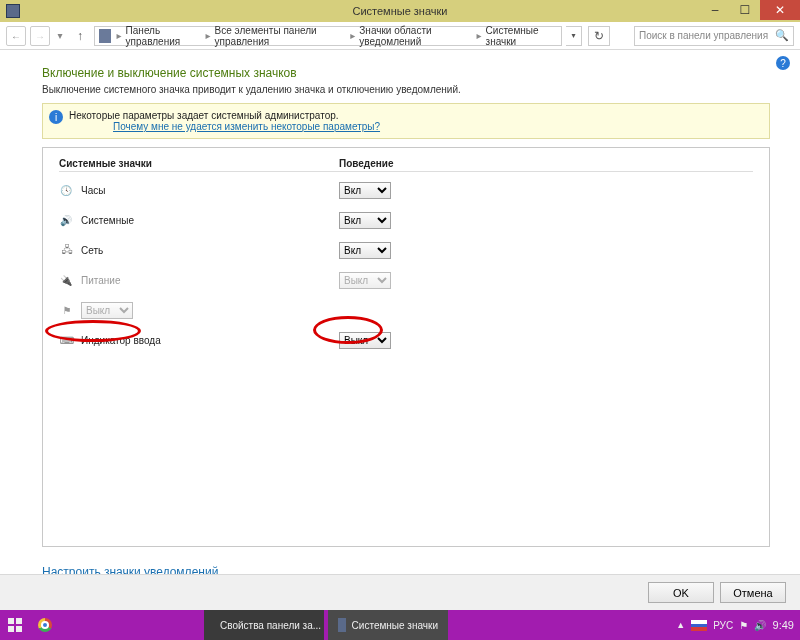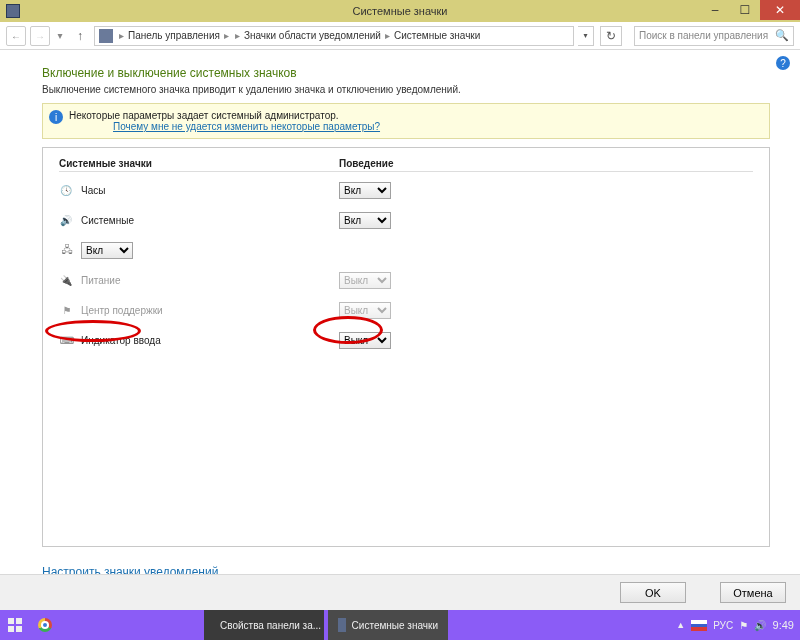--- a/index.html
+++ b/index.html
@@ -15,21 +15,21 @@
   .win-btn.min,.win-btn.max { background:transparent; color:#333; }
   
   .navbar { height:28px; background:#fff; border-bottom:1px solid #d9d9d9; display:flex; align-items:center; padding:0 6px; gap:4px; }
   .nav-btn { width:20px; height:20px; border:1px solid #ccc; border-radius:2px; display:flex; align-items:center; justify-content:center; color:#888; font-size:10px; }
   .nav-btn.up { border:none; color:#555; font-size:12px; }
   .breadcrumb { flex:1; height:20px; border:1px solid #ccc; display:flex; align-items:center; padding:0 4px; font-size:10px; color:#333; gap:2px; }
   .breadcrumb .bc-icon { width:14px; height:14px; background:#6a7a9a; margin-right:2px; }
   .breadcrumb span.chev { color:#888; padding:0 2px; }
   .bc-drop { width:16px;height:20px;border:1px solid #ccc;border-left:none;display:flex;align-items:center;justify-content:center;color:#555;font-size:8px;}
   .refresh-btn { width:22px;height:20px;border:1px solid #ccc;display:flex;align-items:center;justify-content:center;color:#555;font-size:12px; margin-left:2px;}
-  .searchbox { width:160px; height:20px; border:1px solid #ccc; margin-left:8px; display:flex; align-items:center; padding:0 4px; color:#888; font-size:10px; justify-content:space-between;}
+  .searchbox { width:160px; height:20px; border:1px solid #ccc; margin-left:20px; display:flex; align-items:center; padding:0 4px; color:#888; font-size:10px; justify-content:space-between;}
   .searchbox .mag { font-size:11px; color:#888; }
   
   .content { padding:10px 30px 0 42px; position:relative; height:calc(100% - 22px - 28px - 36px - 30px); overflow:hidden;}
   .help-icon { position:absolute; right:10px; top:6px; width:14px;height:14px;border-radius:50%; background:#2a7ad6; color:#fff; font-size:10px; display:flex; align-items:center; justify-content:center;}
   h1.page-title { color:#4d7c0f; font-weight:400; font-size:12px; margin:6px 0 4px 0; }
   .subtitle { font-size:10px; color:#333; margin-bottom:8px; }
   .info-banner { background:#fefde0; border:1px solid #e0dca0; padding:6px 8px 6px 26px; font-size:10px; position:relative; margin-bottom:8px; }
   .info-banner .info-i { position:absolute; left:6px; top:6px; width:14px;height:14px; border-radius:50%; background:#2a7ad6; color:#fff; display:flex;align-items:center;justify-content:center; font-size:10px;}
   .info-banner a { color:#1a6fb0; text-decoration:underline; display:block;margin-left:44px; }
   .panel { border:1px solid #c8c8c8; padding:10px 16px; height:400px; position:relative; }
@@ -41,23 +41,23 @@
   .row .icon { width:16px; height:14px; margin-right:6px; display:flex;align-items:center;justify-content:center; color:#777; }
   .row .label { width:258px; }
   .row select { font-size:10px; width:52px; height:17px; border:1px solid #a0a0a0; background:linear-gradient(#fdfdfd,#e8e8e8); }
   .row.disabled select { color:#888; }
   .row.disabled .label,.row.disabled .icon { color:#999; }
   .circle-annot { position:absolute; border:3px solid #d80000; border-radius:50%; pointer-events:none; }
   .links { margin-top:18px; font-size:12px; }
   .links a { color:#1a6fb0; text-decoration:none; display:block; margin:4px 0; }
   
   .button-bar { position:absolute; left:0; right:0; bottom:30px; height:36px; background:#f0f0f0; border-top:1px solid #d9d9d9; display:flex; align-items:center; justify-content:flex-end; padding-right:14px; gap:6px;}
-  .button-bar button { width:66px; height:21px; font-size:11px; border:1px solid #adadad; background:linear-gradient(#f9f9f9,#e6e6e6);margin-left:28px; }
-  
-  .taskbar { position:absolute; left:0; right:0; bottom:0; height:30px; background:#8b5cf6; display:flex; align-items:center; color:#eee; font-size:10px; }
+  .button-bar button { width:66px; height:21px; font-size:11px; border:1px solid #adadad; background:linear-gradient(#f9f9f9,#e6e6e6); }
+  
+  .taskbar { position:absolute; left:0; right:0; bottom:0; height:30px; background:#a21caf; display:flex; align-items:center; color:#eee; font-size:10px; }
   .taskbar .start { width:30px; display:flex;align-items:center;justify-content:center;}
   .start-grid { width:14px;height:14px; display:grid; grid-template-columns:1fr 1fr; grid-template-rows:1fr 1fr; gap:2px; }
   .start-grid div{ background:#eee;}
   .taskbar .pin { width:30px; display:flex;align-items:center;justify-content:center; }
   .chrome-dot{ width:14px;height:14px;border-radius:50%; background: conic-gradient(#d84a3a 0 120deg,#3aae55 120deg 240deg,#f2c23a 240deg 360deg); position:relative;}
   .chrome-dot::after{content:"";position:absolute;inset:3px;border-radius:50%;background:#3a7ad6;border:2px solid #fff;}
   .task-item { height:30px; padding:0 10px; display:flex; align-items:center; gap:6px; background:#3a3a3a; margin-left:4px; max-width:120px; overflow:hidden; white-space:nowrap;}
   .task-item.active { background:#4a4a4a; }
   .task-item .ti-icon { width:14px;height:14px; background:#5a6a8a; }
   .tray { margin-left:auto; display:flex; align-items:center; gap:6px; padding-right:6px; }
@@ -80,20 +80,21 @@
 <div class="navbar">
   <div class="nav-btn">←</div>
   <div class="nav-btn" style="color:#ccc">→</div>
   <div class="nav-btn" style="border:none;width:12px;">▾</div>
   <div class="nav-btn up">↑</div>
   <div class="breadcrumb">
     <div class="bc-icon"></div>
     <span class="chev">▸</span>
     <span>Панель управления</span>
     <span class="chev">▸</span>
+    <span>Все элементы панели управления</span>
     <span class="chev">▸</span>
     <span>Значки области уведомлений</span>
     <span class="chev">▸</span>
     <span>Системные значки</span>
   </div>
   <div class="bc-drop">▾</div>
   <div class="refresh-btn">↻</div>
   <div class="searchbox">
     <span>Поиск в панели управления</span>
     <span class="mag">🔍</span>
@@ -124,30 +125,30 @@
           <span class="label">Часы</span>
           <select><option selected="">Вкл</option><option>Выкл</option></select>
         </div>
         <div class="row" style="margin-bottom: 6px;">
           <span class="icon">🔊</span>
           <span class="label">Системные</span>
           <select><option selected="">Вкл</option><option>Выкл</option></select>
         </div>
         <div class="row" style="margin-bottom: 6px;">
           <span class="icon">🖧</span>
+          <span class="label">Сеть</span>
           <select><option selected="">Вкл</option><option>Выкл</option></select>
         </div>
         <div class="row disabled" style="margin-bottom: 6px;">
           <span class="icon">🔌</span>
           <span class="label">Питание</span>
           <select disabled=""><option>Вкл</option><option selected="">Выкл</option></select>
         </div>
         <div class="row disabled" style="margin-bottom: 6px;">
           <span class="icon">⚑</span>
-          <span class="label">Центр поддержки</span>
           <select disabled=""><option>Вкл</option><option selected="">Выкл</option></select>
         </div>
         <div class="row" style="margin-bottom: 6px;">
           <span class="icon">⌨</span>
           <span class="label">Индикатор ввода</span>
           <select><option>Вкл</option><option selected="">Выкл</option></select>
         </div>
       </div>
 
     <div class="circle-annot" style="left:2px; top:172px; width:96px; height:22px;"></div>

